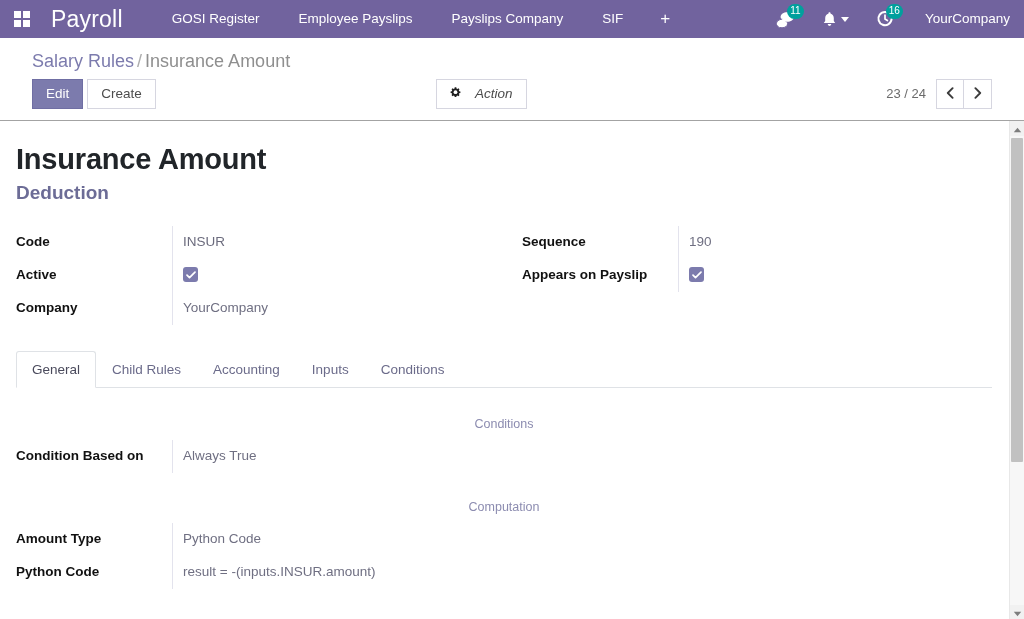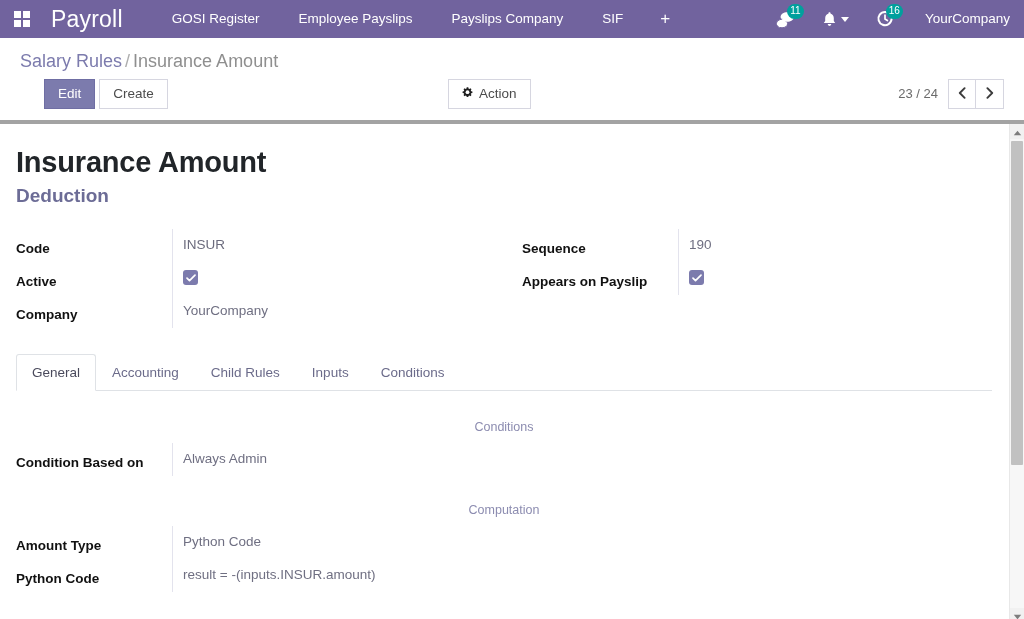--- a/index.html
+++ b/index.html
@@ -102,39 +102,38 @@
       radial-gradient(circle at 50% 22%, #3b2d24 0 38%, transparent 39%),
       linear-gradient(160deg, #e6c89a, #b98a52);
     border: 1px solid rgba(255,255,255,.35);
     overflow: hidden; flex: none;
   }
   .user-name { font-size: 13.5px; color: #fff; }
 
   
   .control-panel {
     background: #ffffff;
-    border-bottom: 4px solid #a3a3a3;
-    padding: 0 20px;
+    border-bottom: 1px solid #a3a3a3;
+    padding: 0 32px;
   }
   .breadcrumb {
     font-size: 18px;
     padding: 12px 0 6px 0;
     line-height: 1.25;
     color: #8f8f8f;
     white-space: nowrap;
   }
   .bc-link { color: #7c7bad; cursor: pointer; }
   .bc-sep { color: #adadad; padding: 0 3px; }
   .bc-active { color: #8f8f8f; }
 
   .cp-row {
     display: flex; align-items: flex-end;
     padding-bottom: 11px;
     position: relative;
-    margin-left: 24px;
   }
   .btn-group { display: flex; }
   .btn {
     font-family: "Liberation Sans", sans-serif;
     font-size: 13.5px;
     height: 30px;
     padding: 0 13px;
     border: 1px solid #d6d6e0;
     background: #ffffff;
     color: #4c4c4c;
@@ -143,21 +142,21 @@
     white-space: nowrap;
   }
   .btn-primary {
     background: #7c7bad;
     border-color: #6f6ea3;
     color: #ffffff;
   }
   .btn + .btn { margin-left: 4px; }
   .btn-action {
     margin-left: 0;
-    display: inline-flex; align-items: center; gap: 6px;
+    display: inline-flex; align-items: center; gap: 14px; font-style: italic;
   }
   .cp-center {
     position: absolute;
     left: 404px;
     top: 0;
   }
   .cp-right {
     margin-left: auto;
     display: flex; align-items: center; gap: 0;
   }
@@ -200,21 +199,21 @@
   }
 
   .fields-grid {
     display: flex;
     gap: 0;
   }
   .fields-col { width: 50%; }
   .fields-col.right { padding-left: 14px; }
   .f-row {
     display: flex;
-    align-items: center;
+    align-items: flex-start;
     min-height: 33px;
   }
   .f-label {
     width: 156px;
     flex: none;
     font-size: 13.5px;
     font-weight: bold;
     color: #111;
     padding-top: 7px;
     line-height: 17px;
@@ -452,33 +451,33 @@
                 </svg>
             </span>
           </div>
         </div>
       </div>
     </div>
 
     <div class="notebook">
       <div class="tabs">
         <div class="tab active">General</div>
+        <div class="tab">Child Rules</div>
         <div class="tab">Accounting</div>
-        <div class="tab">Child Rules</div>
         <div class="tab">Inputs</div>
         <div class="tab">Conditions</div>
       </div>
 
       <div class="tab-pane">
 
         <div class="group-block">
           <div class="group-title">Conditions</div>
           <div class="f-row">
             <div class="f-label">Condition Based on</div>
-            <div class="f-value plain">Always Admin</div>
+            <div class="f-value plain">Always True</div>
           </div>
         </div>
 
         <div class="group-block">
           <div class="group-title">Computation</div>
           <div class="f-row">
             <div class="f-label">Amount Type</div>
             <div class="f-value plain">Python Code</div>
           </div>
           <div class="f-row">

